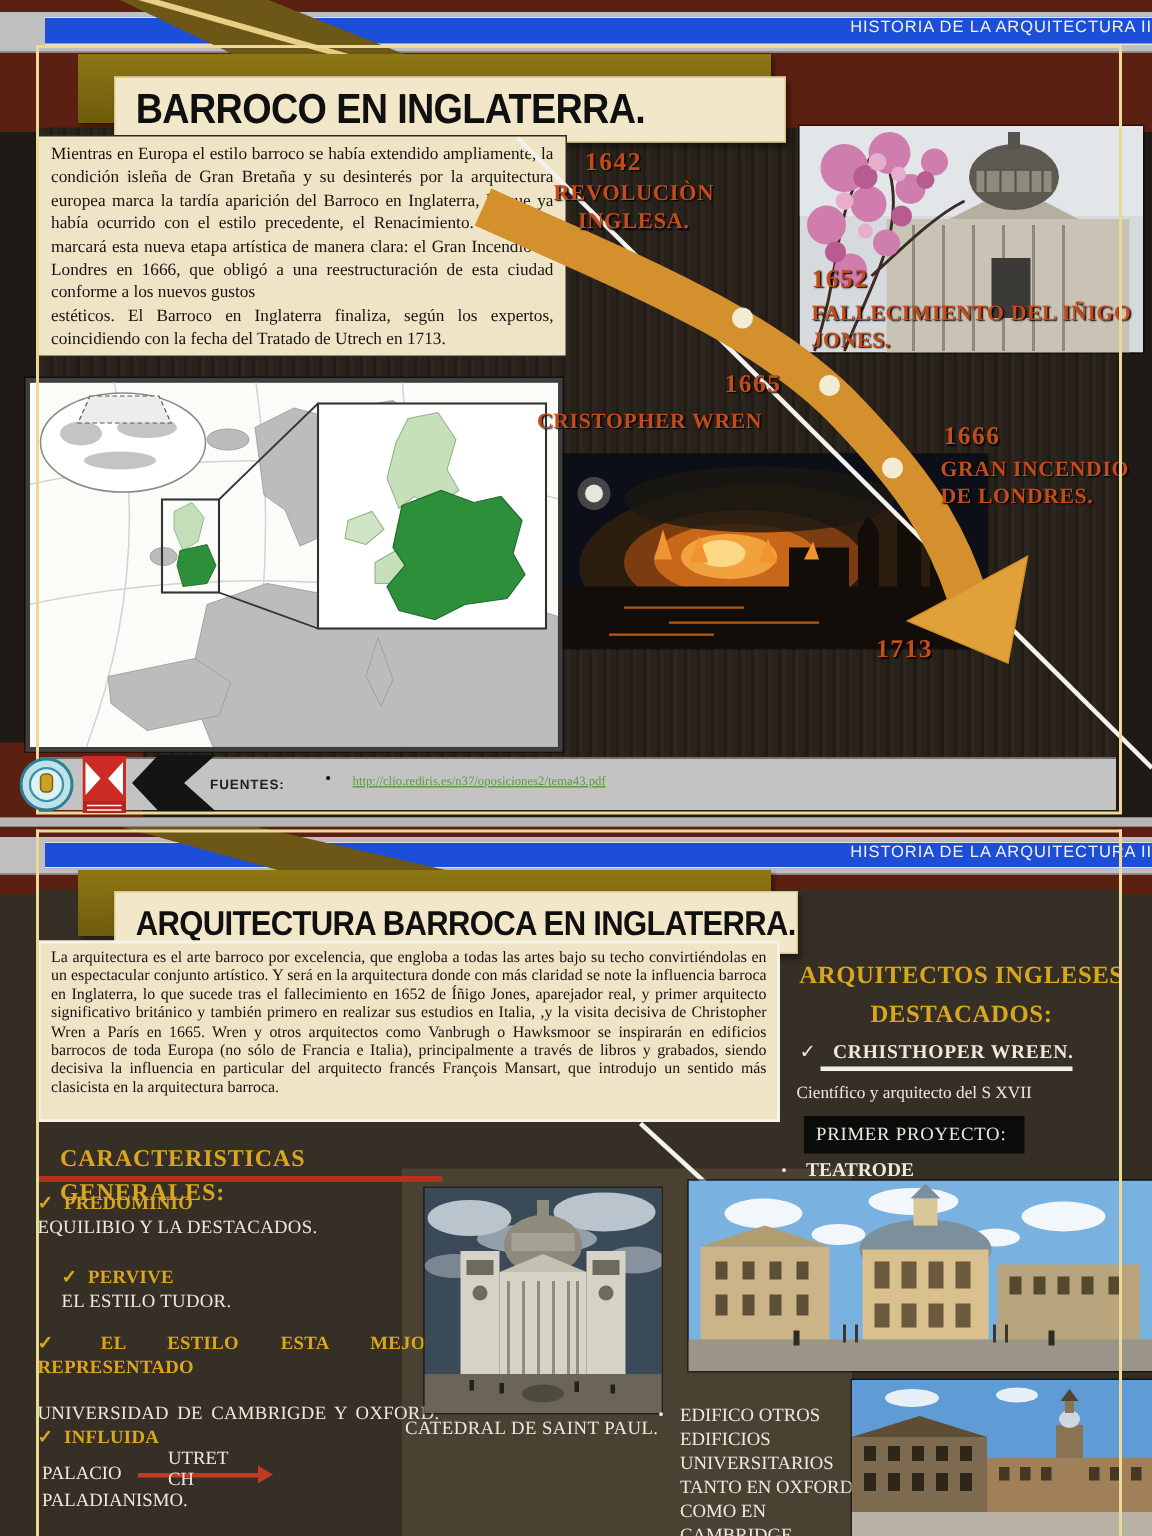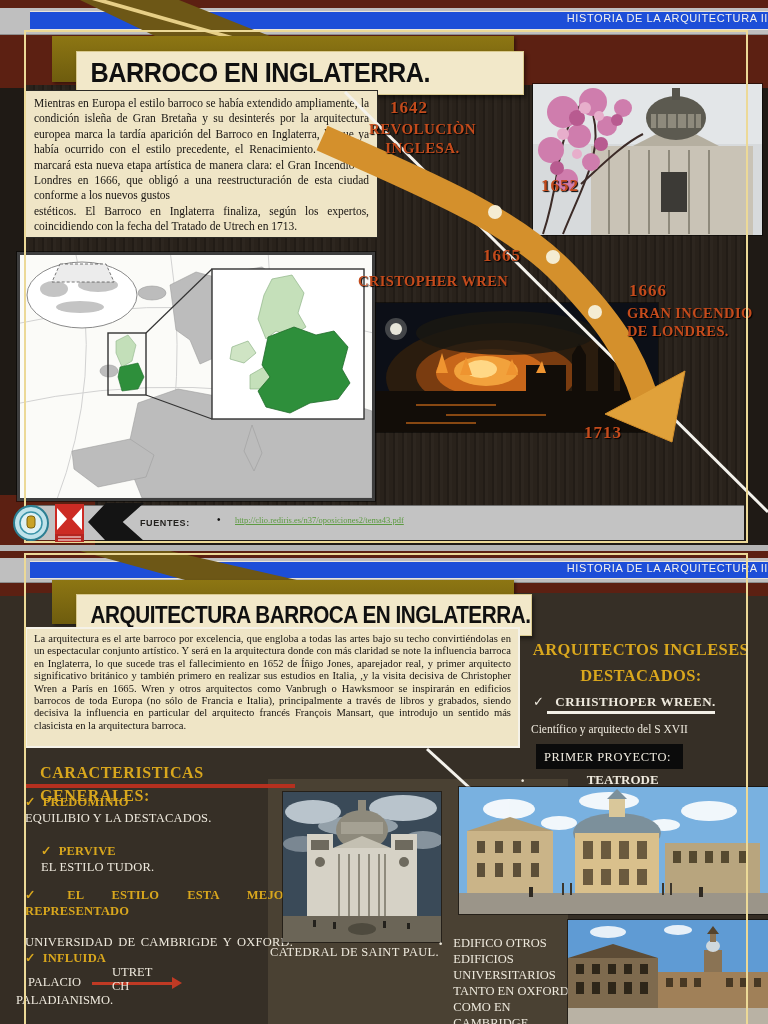--- a/index.html
+++ b/index.html
@@ -192,20 +192,21 @@
     <path d="M 22 58 C 120 102, 212 138, 266 196 C 308 240, 330 272, 345 318" fill="none" stroke="#d4902c" stroke-width="27"></path>
     <polygon points="372,362 305,334 385,291" fill="#e0a13a" stroke="#d4902c"></polygon>
     <circle cx="195" cy="132" r="7" fill="#f4ecd2"></circle>
     <circle cx="253" cy="177" r="7" fill="#f4ecd2"></circle>
     <circle cx="295" cy="232" r="7" fill="#f4ecd2"></circle>
   </svg>
 
   <div class="tl-year" style="left:390px;top:98px;">1642</div>
   <div class="tl-label" style="left:355px;top:120px;width:135px;text-align:center;font-size:15px;">REVOLUCIÒN INGLESA.</div>
   <div class="tl-year" style="left:541px;top:176px;">1652</div>
+  <div class="tl-label" style="left:541px;top:200px;width:215px;">FALLECIMIENTO DEL IÑIGO JONES.</div>
   <div class="tl-year" style="left:483px;top:246px;">1665</div>
   <div class="tl-label" style="left:358px;top:272px;width:180px;">CRISTOPHER WREN</div>
   <div class="tl-year" style="left:629px;top:281px;">1666</div>
   <div class="tl-label" style="left:627px;top:304px;width:140px;">GRAN INCENDIO DE LONDRES.</div>
   <div class="tl-year" style="left:584px;top:423px;">1713</div>
 
   <div class="fuentes-bar" style="left:27px;top:505px;width:717px;height:34px;"></div>
   <div class="abs" style="left:13px;top:504px;z-index:32;">
     <svg width="37" height="38" viewBox="0 0 37 38">
         <circle cx="18" cy="19" r="17" fill="#bfe2ea" stroke="#2c7f93" stroke-width="2"></circle>
@@ -254,21 +255,21 @@
   </div>
 
   <div class="abs gold-serif" style="left:514px;top:86px;width:254px;text-align:center;font-size:16.5px;line-height:1.55;letter-spacing:.4px;">ARQUITECTOS INGLESES DESTACADOS:</div>
   <div class="abs" style="left:547px;top:160px;width:168px;height:3px;background:#f2efe6;"></div>
   <div class="abs white-serif" style="left:531px;top:172px;font-size:11.5px;">Científico y arquitecto del S XVII</div>
   <div class="abs" style="left:536px;top:193px;background:#0b0b0b;padding:3px 12px 4px 8px;">
     <span class="white-serif" style="font-size:12.5px;letter-spacing:.5px;">PRIMER PROYECTO:</span>
   </div>
   <div class="abs" style="left:520px;top:221px;width:188px;display:flex;z-index:12;">
     <span class="white-serif" style="font-weight:bold;margin-right:12px;">·</span>
-    <span style="flex:1;display:flex;justify-content:center;">
+    <span style="flex:1;display:flex;justify-content:flex-start;">
       <span class="white-serif" style="font-weight:bold;font-size:13px;">TEATRO</span>
       <span class="white-serif" style="font-weight:bold;font-size:13px;">DE</span>
     </span>
   </div>
 
   <div class="photo" style="left:459px;top:236px;z-index:11;">
     <svg width="309" height="127" viewBox="0 0 309 127">
       <rect width="309" height="127" fill="#79b1e0"></rect>
       <g fill="#ffffff" opacity=".9">
           <ellipse cx="50" cy="22" rx="26" ry="10"></ellipse>
@@ -343,21 +344,21 @@
     <div class="bullet-head just"><span class="chk">✓</span><span>EL ESTILO ESTA MEJOR REPRESENTADO</span></div>
     <div class="bullet-body just">UNIVERSIDAD DE CAMBRIGDE Y OXFORD.</div>
   </div>
   <div class="bullet-block" style="top:400px;">
     <div class="bullet-head"><span class="chk">✓</span><span>INFLUIDA</span></div>
   </div>
   <div class="abs white-serif" style="left:112px;top:415px;width:48px;font-size:12.5px;line-height:1.1;word-break:break-all;z-index:7;">UTRETCH</div>
   <div class="abs white-serif" style="left:28px;top:424px;font-size:12.5px;z-index:7;">PALACIO</div>
   <div class="abs" style="left:92px;top:431px;width:82px;height:3px;background:#c03a24;z-index:6;"></div>
   <div class="abs" style="left:172px;top:426px;width:0;height:0;border-left:10px solid #c03a24;border-top:6px solid transparent;border-bottom:6px solid transparent;z-index:6;"></div>
-  <div class="abs white-serif" style="left:16px;top:442px;font-size:12.5px;">PALADIANISMO.</div>
+  <div class="abs white-serif" style="left:28px;top:442px;font-size:12.5px;">PALADIANISMO.</div>
 
   <div class="photo" style="left:283px;top:241px;z-index:12;">
     <svg width="158" height="150" viewBox="0 0 158 150">
       <rect width="158" height="150" fill="#3a4a58"></rect>
       <g fill="#b9c4cc">
           <ellipse cx="30" cy="20" rx="28" ry="12"></ellipse>
           <ellipse cx="120" cy="16" rx="34" ry="13"></ellipse>
           <ellipse cx="75" cy="34" rx="40" ry="10" opacity=".7"></ellipse>
           <ellipse cx="20" cy="52" rx="20" ry="8" opacity=".5"></ellipse>
           <ellipse cx="140" cy="48" rx="20" ry="9" opacity=".6"></ellipse>

